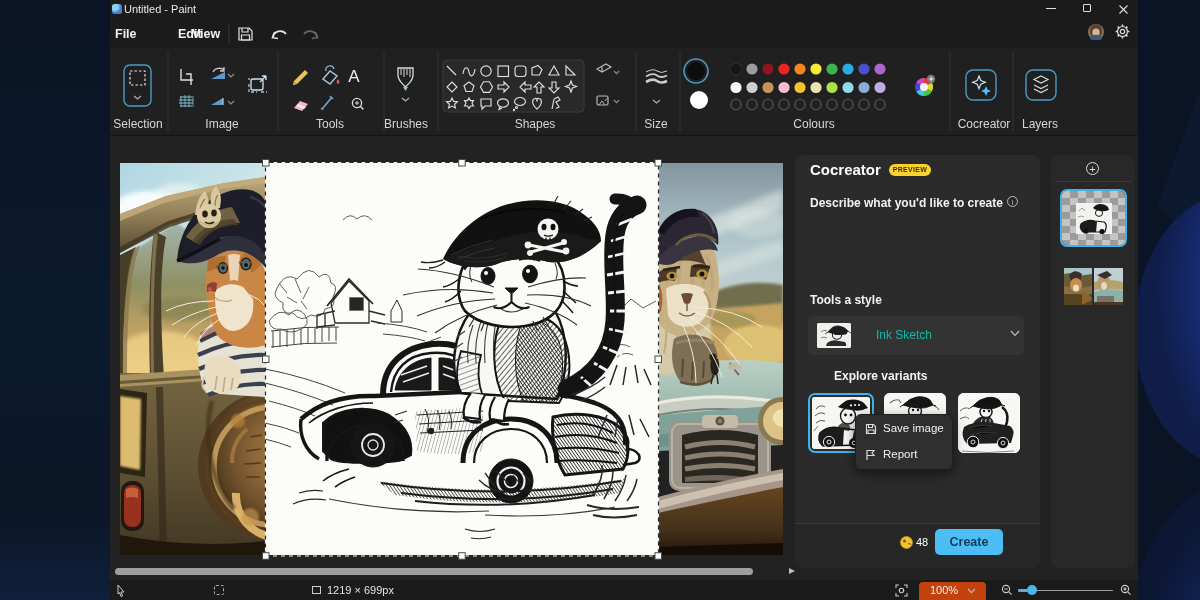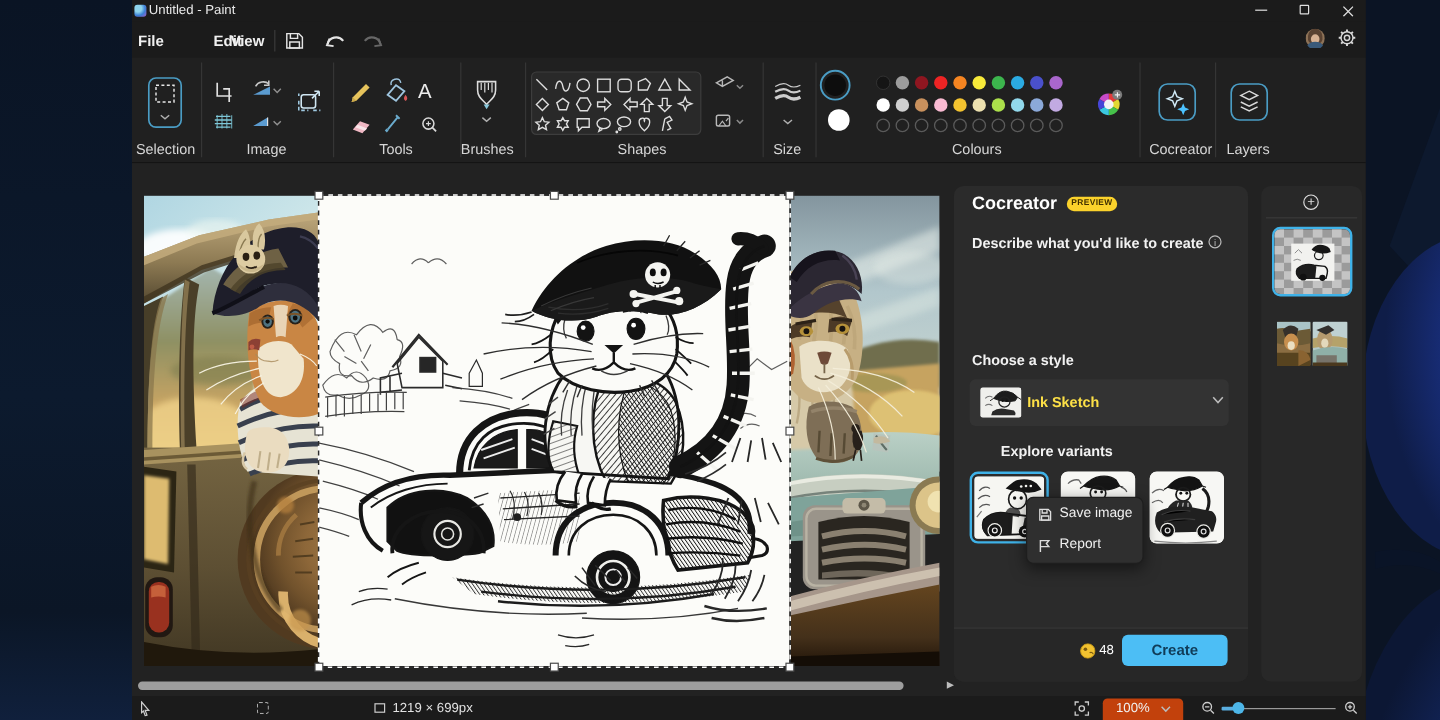--- a/index.html
+++ b/index.html
@@ -669,34 +669,34 @@
           <rect x="198.7" y="395.7" width="6.5" height="6.5"></rect>
           <rect x="395" y="395.7" width="6.5" height="6.5"></rect>
       </g>
     </svg>
 
     <div class="abs" id="panelC" style="left:685px;top:155px;width:245px;height:413px;background:#2b2b2b;border-radius:8px;">
       <div class="abs" style="left:15px;top:6px;font-size:15px;font-weight:700;color:#ffffff;">Cocreator</div>
       <div class="abs" style="left:94px;top:9px;width:42px;height:12px;background:#fbd22b;border-radius:6px;color:#403000;font-size:7px;font-weight:700;text-align:center;line-height:12px;letter-spacing:0.3px;">PREVIEW</div>
       <div class="abs" style="left:15px;top:41px;font-size:12px;font-weight:700;color:#f2f2f2;">Describe what you'd like to create</div>
       <div class="abs" style="left:212px;top:41px;width:11px;height:11px;border:1px solid #bbbbbb;border-radius:50%;color:#bbbbbb;font-size:8px;text-align:center;line-height:11px;">i</div>
-      <div class="abs" style="left:15px;top:138px;font-size:12px;font-weight:700;color:#f2f2f2;">Choose a style</div>
+      <div class="abs" style="left:15px;top:138px;font-size:12px;font-weight:700;color:#f2f2f2;">Tools a style</div>
       <div class="abs" style="left:13px;top:161px;width:216px;height:39px;background:#333333;border-radius:5px;">
         <div class="abs" style="left:9px;top:7px;width:34px;height:25px;background:#e8e8e8;border-radius:2px;overflow:hidden;">
           <svg width="34" height="25" viewBox="0 0 34 25">
             <rect width="34" height="25" fill="#efefec"></rect>
             <path d="M11,9 q5,-7 11,-6 q6,1 9,5 l-2,3 q-9,2 -18,-2 Z M11,9 l-3,2 M31,8 l3,2" fill="#1c1c1c" stroke="#1c1c1c" stroke-width="0.8"></path>
             <ellipse cx="20" cy="12" rx="4.6" ry="4.2" fill="none" stroke="#222" stroke-width="1.1"></ellipse>
             <circle cx="18.5" cy="11" r="0.9" fill="#111"></circle>
               <circle cx="22" cy="11" r="0.9" fill="#111"></circle>
             <path d="M10,20 q5,-4 12,-2 l6,1 q2,2 1,4 l-20,0 Z" fill="#2a2a2a"></path>
             <path d="M4,9 q3,-3 6,-1 M4,15 q3,-2 6,0" stroke="#777" fill="none" stroke-width="0.9"></path>
           </svg>
         </div>
-        <div class="abs" style="left:48px;top:12px;font-size:12px;font-weight:700;color:#fde047;">Ink Sketch</div>
+        <div class="abs" style="left:68px;top:12px;font-size:12px;font-weight:400;color:#14b8a6;">Ink Sketch</div>
         <svg class="abs" style="left:202px;top:14px;" width="10" height="7" viewBox="0 0 10 7">
             <path d="M1,1 L5,5.4 L9,1" fill="none" stroke="#bbbbbb" stroke-width="1.3"></path>
           </svg>
       </div>
       <div class="abs" style="left:15px;top:214px;font-size:12px;font-weight:700;color:#f2f2f2;padding-left:24px;">Explore variants</div>
       <div class="abs" id="vth1" style="left:13px;top:238px;width:66px;height:60px;border:2px solid #3fb2e8;border-radius:7px;background:#2b2b2b;padding:2px;">
         <div style="width:58px;height:52px;background:#f4f4f1;border-radius:3px;overflow:hidden;">
           <svg width="58" height="52" viewBox="0 0 58 52">
             <rect width="58" height="52" fill="#f6f6f2"></rect>
             <path d="M4,12 q4,-5 9,-2 M3,19 q5,-5 10,-2 M4,26 q4,-4 9,-2" stroke="#555" fill="none" stroke-width="1"></path>
@@ -769,21 +769,21 @@
 
       <div class="abs" style="left:0;top:368px;width:245px;height:1px;background:#3a3a3a;"></div>
       <div class="abs" style="left:0;top:369px;width:245px;height:44px;background:#272727;border-radius:0 0 8px 8px;"></div>
       <svg class="abs" style="left:105px;top:381px;" width="13" height="13" viewBox="0 0 13 13">
         <circle cx="6.5" cy="6.5" r="6" fill="#f2c230"></circle>
         <circle cx="6.5" cy="6.5" r="6" fill="none" stroke="#c89a18" stroke-width="0.8"></circle>
         <circle cx="4.5" cy="5" r="1.5" fill="#7a5a10"></circle>
         <path d="M8,8 a2,2 0 0 1 3,1" stroke="#7a5a10" fill="none"></path>
       </svg>
       <div class="abs" style="left:121px;top:381px;font-size:11px;color:#ffffff;">48</div>
-      <div class="abs" style="left:140px;top:374px;width:88px;height:26px;background:#4cbef5;border-radius:5px;color:#103c58;font-size:12.5px;font-weight:700;text-align:center;line-height:26px;">Create</div>
+      <div class="abs" style="left:140px;top:374px;width:68px;height:26px;background:#4cbef5;border-radius:5px;color:#103c58;font-size:12.5px;font-weight:700;text-align:center;line-height:26px;">Create</div>
     </div>
 
     <div class="abs" id="layerStrip" style="left:941px;top:155px;width:84px;height:413px;background:#282828;border-radius:8px;">
       <div class="abs" style="left:35px;top:7px;width:13px;height:13px;border:1.2px solid #dddddd;border-radius:50%;color:#dddddd;font-size:11px;text-align:center;line-height:12px;">+</div>
       <div class="abs" style="left:4px;top:26px;width:76px;height:1px;background:#3a3a3a;"></div>
       <div class="abs" style="left:9px;top:34px;width:67px;height:58px;border:2px solid #3fb2e8;border-radius:7px;background:#2b2b2b;">
         <svg width="63" height="54" viewBox="0 0 63 54" style="border-radius:5px;">
           <rect width="63" height="54" fill="#9b9b9b"></rect>
           <g fill="#c4c4c4">
             <rect x="0" y="0" width="8" height="7"></rect>

